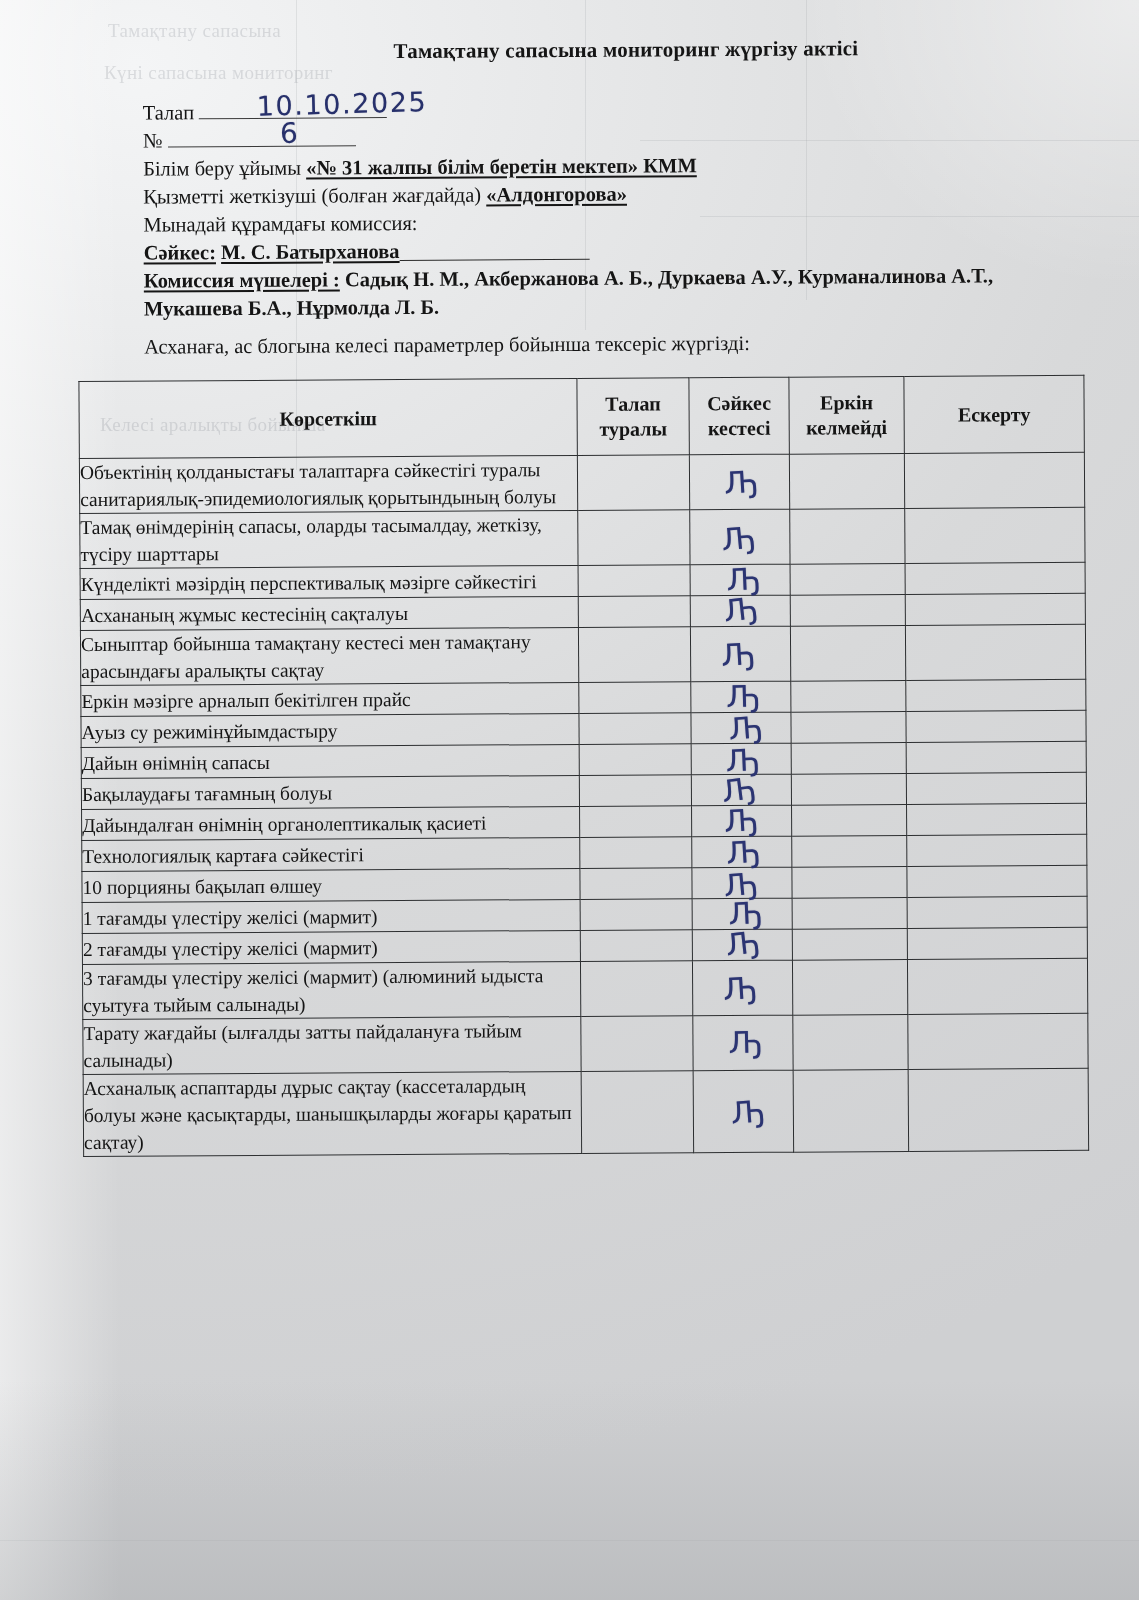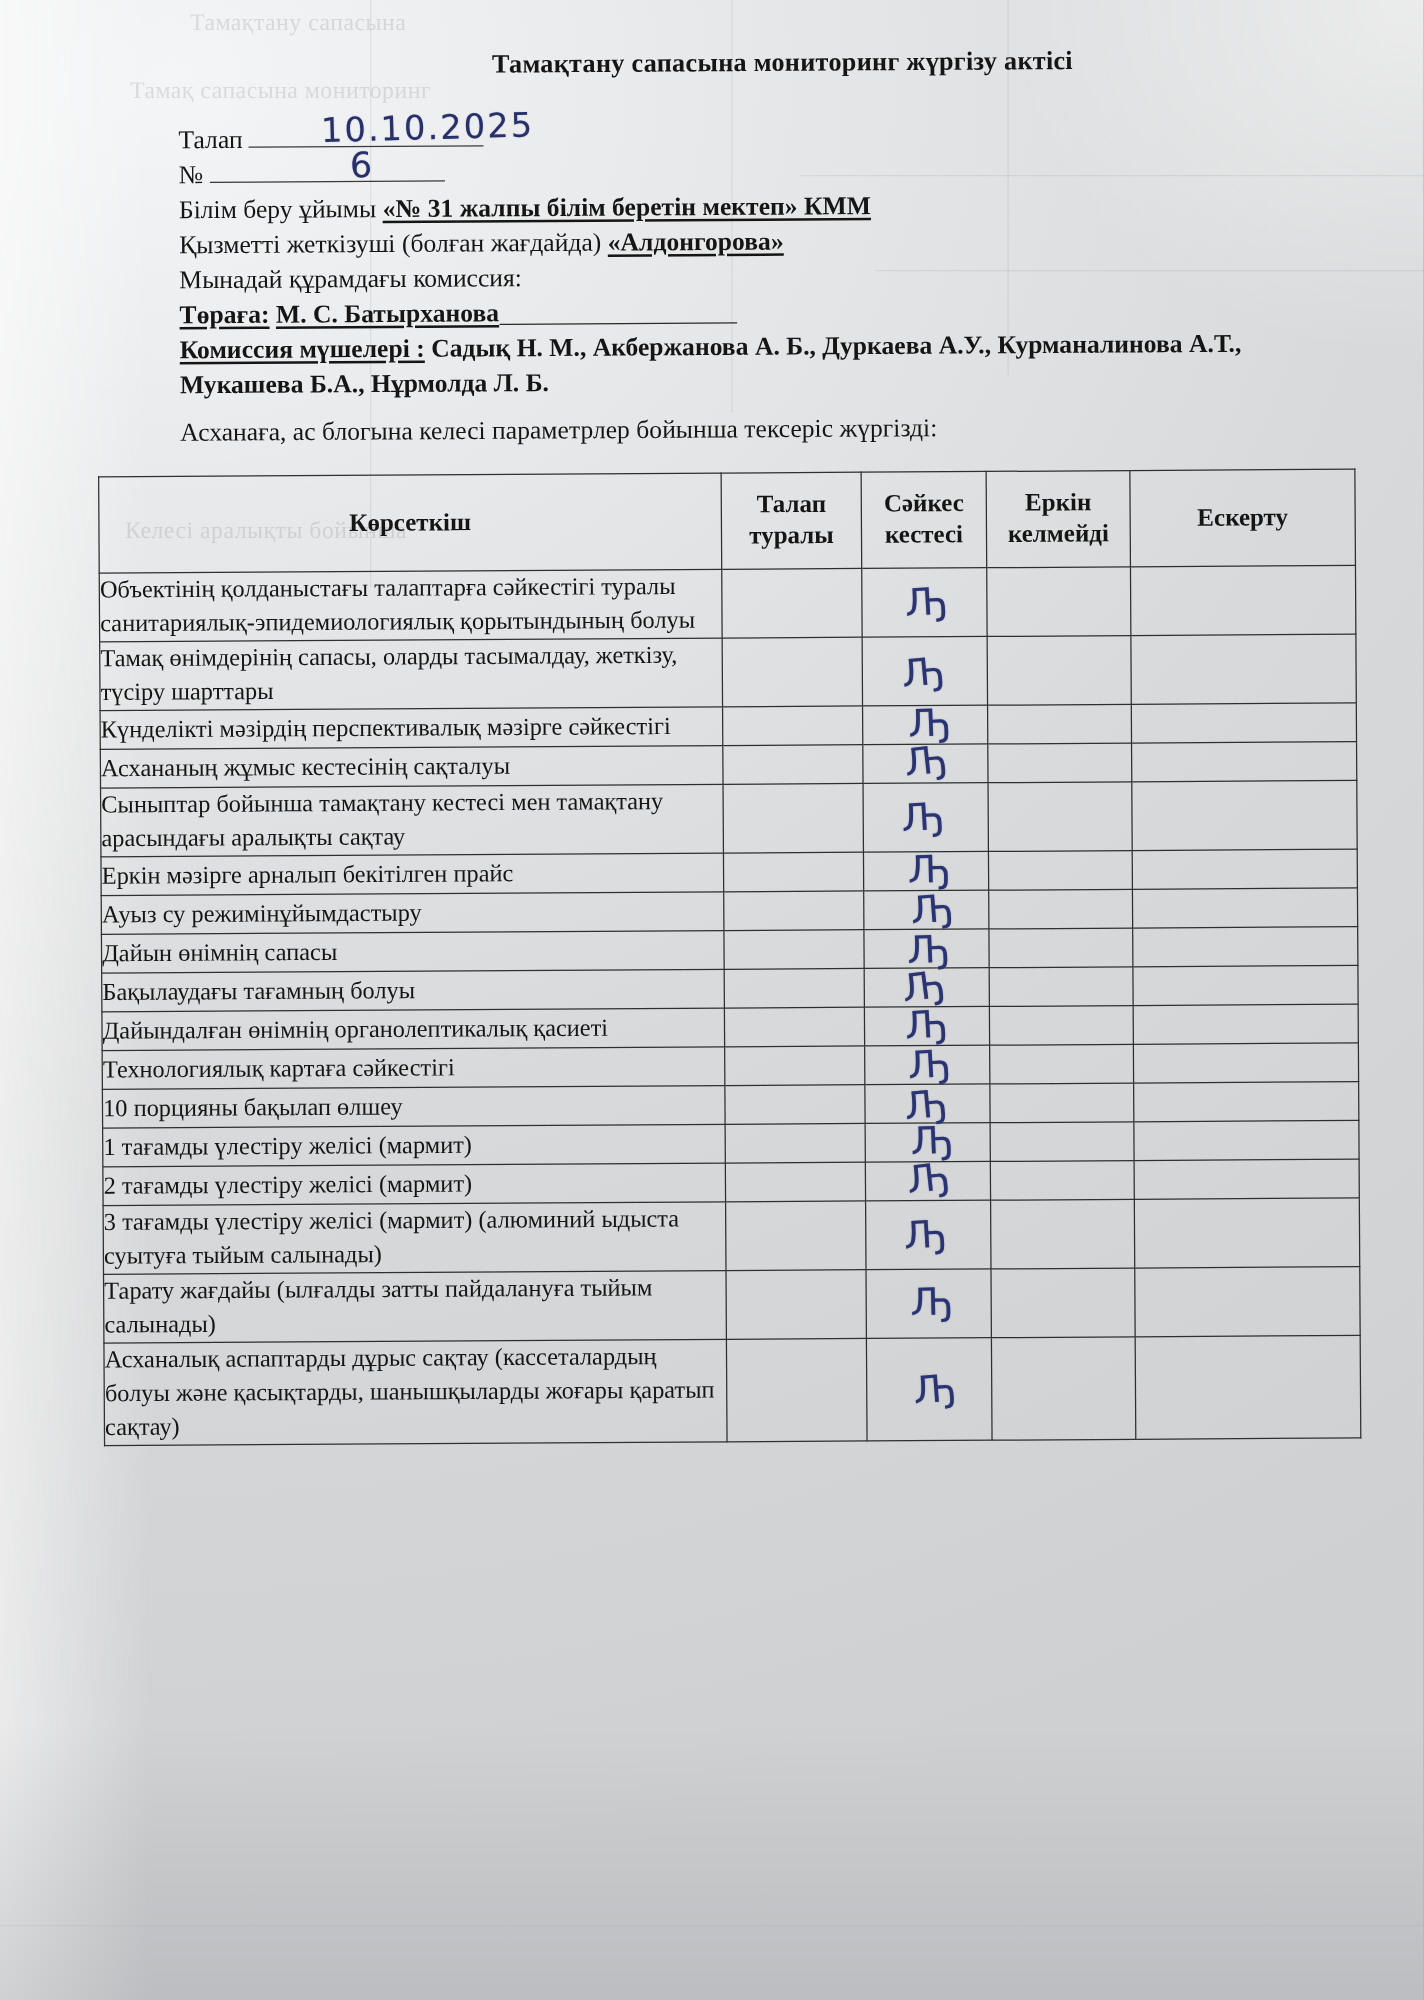--- a/index.html
+++ b/index.html
@@ -221,22 +221,22 @@
   <div class="paper-shade-topright"></div>
   <div class="paper-shade-bottom"></div>
 
   <div class="crease v1"></div>
   <div class="crease v2"></div>
   <div class="crease v3"></div>
   <div class="crease h1"></div>
   <div class="crease h2"></div>
   <div class="crease h3"></div>
 
-  <div class="bleed" style="left:108px; top:8px;margin-left:44px;">Тамақтану сапасына</div>
-  <div class="bleed" style="left:104px; top:62px;">Тамақ сапасына мониторинг</div>
+  <div class="bleed" style="left:108px; top:20px;">Тамақтану сапасына</div>
+  <div class="bleed" style="left:104px; top:62px;">Күні сапасына мониторинг</div>
   <div class="bleed" style="left:100px; top:414px;">Келесі аралықты бойынша</div>
 
   <div class="doc">
 
     <div class="title">Тамақтану сапасына мониторинг жүргізу актісі</div>
 
     <div class="meta">
 
       <div class="meta-line">
         <span>Талап</span>
@@ -258,21 +258,21 @@
       </div>
 
       <div class="meta-line">
         <span>Қызметті жеткізуші (болған жағдайда)</span>
         <span class="u-bold">«Алдонгорова»</span>
       </div>
 
       <div class="meta-line">Мынадай құрамдағы комиссия:</div>
 
       <div class="meta-line">
-        <span class="u-bold">Төраға:</span>
+        <span class="u-bold">Сәйкес:</span>
         <span class="b" style="text-decoration:underline; text-underline-offset:3px;">М. С. Батырханова</span><span class="chair-rule"></span>
       </div>
 
       <div class="meta-line">
         <span class="u-bold">Комиссия мүшелері :</span>
         <span class="b">Садық Н. М., Акбержанова  А. Б., Дуркаева А.У., Курманалинова А.Т.,</span>
       </div>
 
       <div class="meta-line b">Мукашева Б.А., Нұрмолда Л. Б.</div>
 

